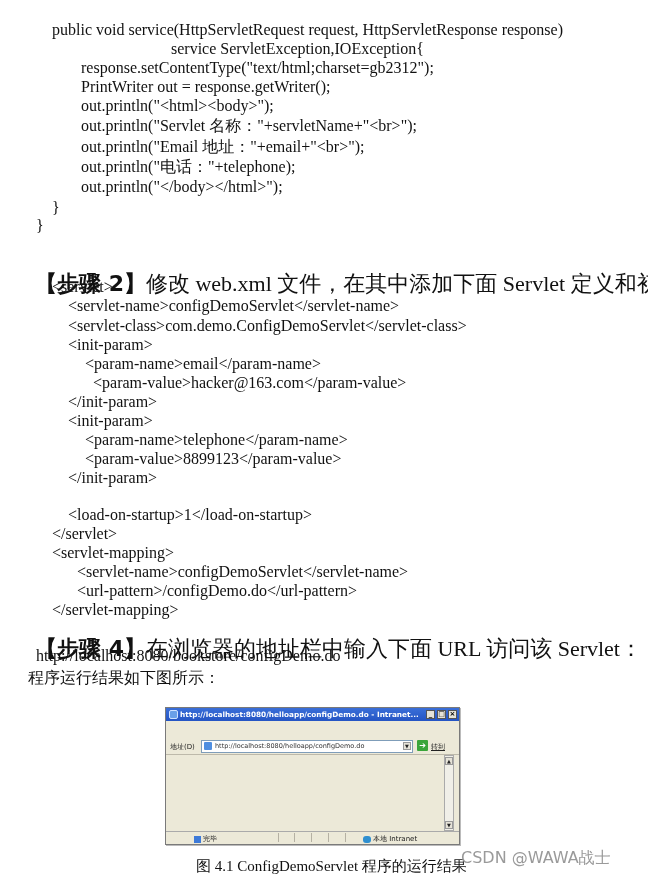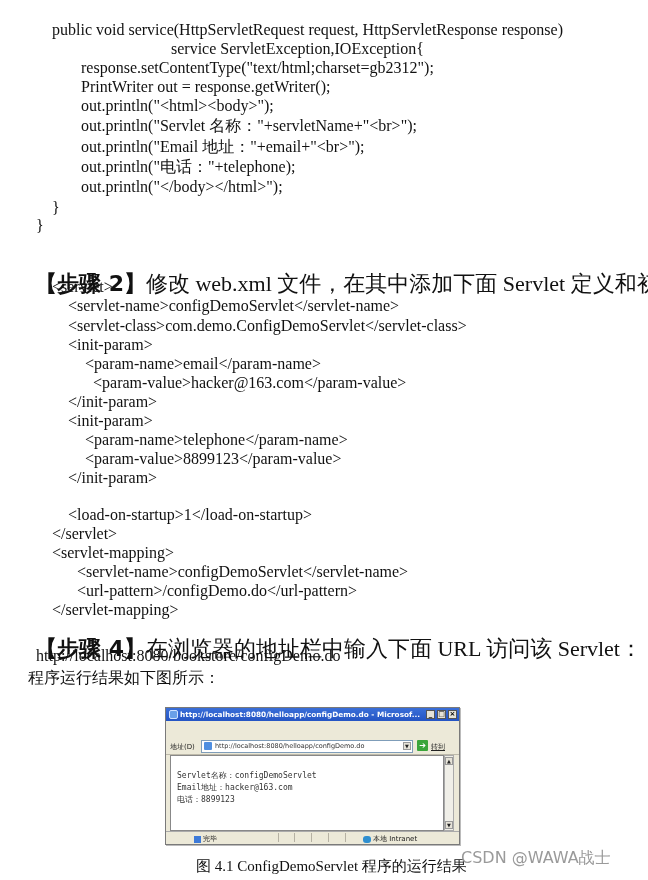--- a/index.html
+++ b/index.html
@@ -91,39 +91,34 @@
 
 <div class="line step-head" style="left:24px;top:620px;">
   <span class="bracket">【步骤 4】</span><span>在浏览器的地址栏中输入下面 URL 访问该 Servlet：</span>
 </div>
 <div class="line" style="left:36px;top:646px;">http://localhost:8080/bookstore/configDemo.do</div>
 <div class="line" style="left:28px;top:668px;">程序运行结果如下图所示：</div>
 
 <div class="ie">
   <div class="ie-title">
     <span class="ico"></span>
-    <span class="t">http://localhost:8080/helloapp/configDemo.do - Microsof...</span>
+    <span class="t">http://localhost:8080/helloapp/configDemo.do - Intranet...</span>
     <span class="wbtn" style="right:24px;">_</span>
     <span class="wbtn" style="right:13px;">□</span>
     <span class="wbtn" style="right:2px;">×</span>
   </div>
   <div class="ie-addr">
     <span class="lbl">地址(D)</span>
     <div class="addr-box">
       <span class="pg"></span>
       <span class="url">http://localhost:8080/helloapp/configDemo.do</span>
       <span class="dd">▼</span>
     </div>
     <span class="go">➔</span>
     <span class="go-lbl">转到</span>
-  </div>
-  <div class="ie-content">
-    <div class="out" style="top:14px;">Servlet名称：configDemoServlet</div>
-    <div class="out" style="top:26px;">Email地址：hacker@163.com</div>
-    <div class="out" style="top:38px;">电话：8899123</div>
   </div>
   <div class="vscroll">
     <span class="up">▲</span>
     <span class="down">▼</span>
   </div>
   <div class="ie-status">
     <span class="done"><span class="ico2"></span><span>完毕</span></span>
     <span class="seg" style="left:112px;"></span>
     <span class="seg" style="left:128px;"></span>
     <span class="seg" style="left:145px;"></span>

